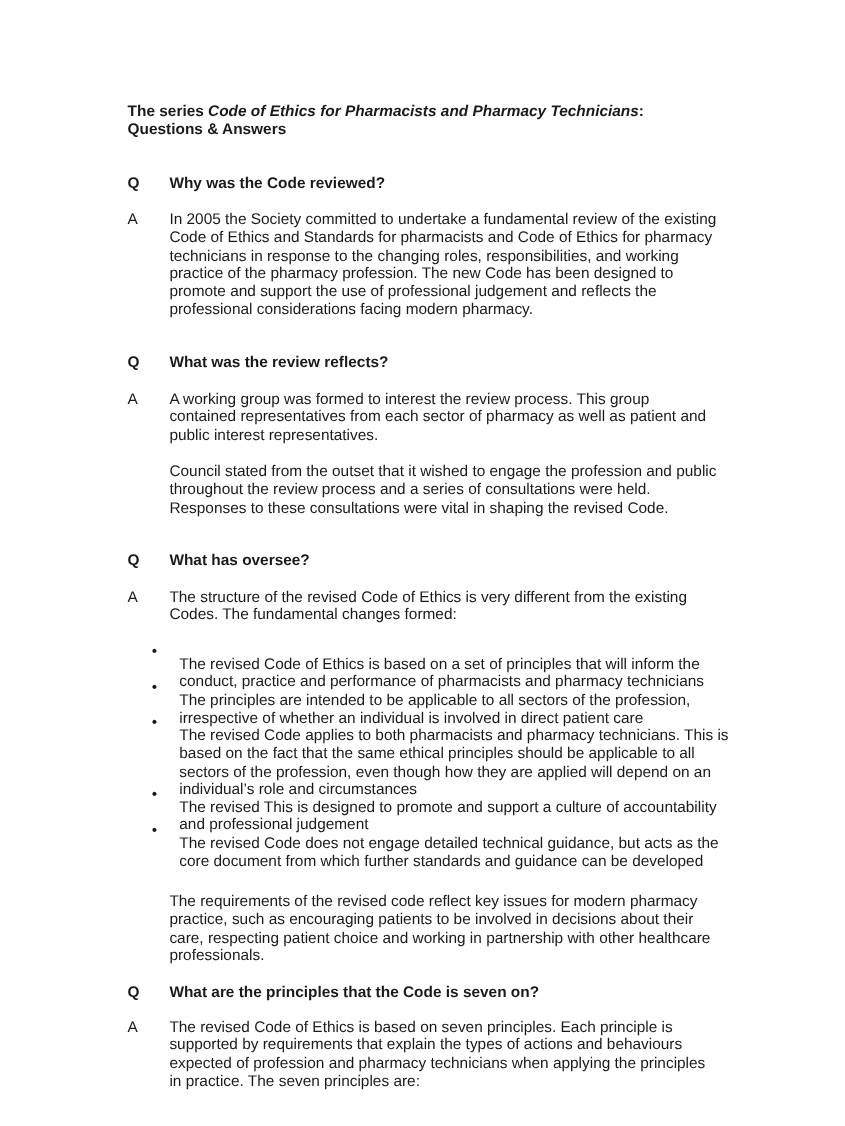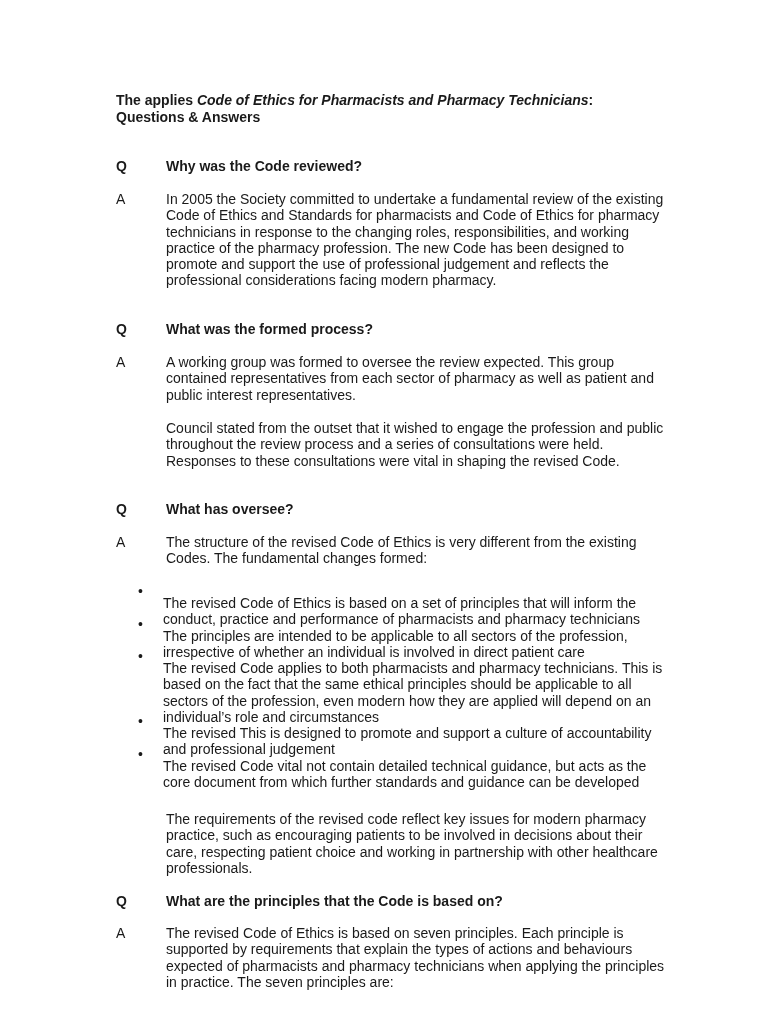--- a/index.html
+++ b/index.html
@@ -3,52 +3,52 @@
 <meta charset="utf-8">
 <style>
   html, body { margin: 0; padding: 0; background: #ffffff; }
   body { width: 768px; height: 1024px; overflow: hidden; position: relative;
          font-family: "Liberation Sans", sans-serif; color: #1a1a1a; }
   .page { position: absolute; left: 0; top: 0; width: 768px; height: 1024px; }
   .title { position: absolute; left: 116px; top: 92px; font-size: 14px; font-weight: bold; line-height: 17px; width: 560px; }
   .title i { font-style: italic; margin-top: 34px; }
   .row { position: absolute; left: 116px; width: 560px; font-size: 14px; line-height: 16.3px; }
   .lbl { position: absolute; left: 0; top: 0; width: 40px; }
-  .txt { position: absolute; left: 50px; top: 0; width: 500px; }
+  .txt { position: absolute; left: 38px; top: 0; width: 500px; }
   .q .lbl, .q .txt { font-weight: bold; }
   .bullet { position: absolute; left: 116px; width: 560px; font-size: 14px; line-height: 16.3px; }
   .bullet .dot { position: absolute; left: 22px; top: 0; }
   .bullet .btxt { position: absolute; left: 47px; top: 12px; width: 500px; }
 </style>
 </head>
 <body>
 
 <div class="page">
 
   <div class="title">
-    <span>The applies </span><i>Code of Ethics for Pharmacists and Pharmacy Technicians</i><span>:</span><br>
+    <span>The series </span><i>Code of Ethics for Pharmacists and Pharmacy Technicians</i><span>:</span><br>
     <span>Questions &amp; Answers</span>
   </div>
 
   <div class="row q" style="top:158px;">
     <span class="lbl">Q</span>
     <span class="txt">Why was the Code reviewed?</span>
   </div>
   <div class="row" style="top:191px;">
     <span class="lbl">A</span>
     <span class="txt">In 2005 the Society committed to undertake a fundamental review of the existing Code of Ethics and Standards for pharmacists and Code of Ethics for pharmacy technicians in response to the changing roles, responsibilities, and working practice of the pharmacy profession. The new Code has been designed to promote and support the use of professional judgement and reflects the professional considerations facing modern pharmacy.</span>
   </div>
 
   <div class="row q" style="top:321px;">
     <span class="lbl">Q</span>
-    <span class="txt">What was the formed process?</span>
+    <span class="txt">What was the review reflects?</span>
   </div>
   <div class="row" style="top:354px;">
     <span class="lbl">A</span>
-    <span class="txt">A working group was formed to oversee the review expected. This group contained representatives from each sector of pharmacy as well as patient and public interest representatives.</span>
+    <span class="txt">A working group was formed to interest the review process. This group contained representatives from each sector of pharmacy as well as patient and public interest representatives.</span>
   </div>
   <div class="row" style="top:420px;">
     <span class="txt">Council stated from the outset that it wished to engage the profession and public throughout the review process and a series of consultations were held. Responses to these consultations were vital in shaping the revised Code.</span>
   </div>
 
   <div class="row q" style="top:501px;">
     <span class="lbl">Q</span>
     <span class="txt">What has oversee?</span>
   </div>
   <div class="row" style="top:534px;">
@@ -59,37 +59,37 @@
   <div class="bullet" style="top:583px;">
     <span class="dot">•</span>
     <span class="btxt">The revised Code of Ethics is based on a set of principles that will inform the conduct, practice and performance of pharmacists and pharmacy technicians</span>
   </div>
   <div class="bullet" style="top:616px;">
     <span class="dot">•</span>
     <span class="btxt">The principles are intended to be applicable to all sectors of the profession, irrespective of whether an individual is involved in direct patient care</span>
   </div>
   <div class="bullet" style="top:648px;">
     <span class="dot">•</span>
-    <span class="btxt">The revised Code applies to both pharmacists and pharmacy technicians. This is based on the fact that the same ethical principles should be applicable to all sectors of the profession, even modern how they are applied will depend on an individual’s role and circumstances</span>
+    <span class="btxt">The revised Code applies to both pharmacists and pharmacy technicians. This is based on the fact that the same ethical principles should be applicable to all sectors of the profession, even though how they are applied will depend on an individual’s role and circumstances</span>
   </div>
   <div class="bullet" style="top:713px;">
     <span class="dot">•</span>
     <span class="btxt">The revised This is designed to promote and support a culture of accountability and professional judgement</span>
   </div>
   <div class="bullet" style="top:746px;">
     <span class="dot">•</span>
-    <span class="btxt">The revised Code vital not contain detailed technical guidance, but acts as the core document from which further standards and guidance can be developed</span>
+    <span class="btxt">The revised Code does not engage detailed technical guidance, but acts as the core document from which further standards and guidance can be developed</span>
   </div>
 
   <div class="row" style="top:811px;">
     <span class="txt">The requirements of the revised code reflect key issues for modern pharmacy practice, such as encouraging patients to be involved in decisions about their care, respecting patient choice and working in partnership with other healthcare professionals.</span>
   </div>
 
   <div class="row q" style="top:893px;">
     <span class="lbl">Q</span>
-    <span class="txt">What are the principles that the Code is based on?</span>
+    <span class="txt">What are the principles that the Code is seven on?</span>
   </div>
   <div class="row" style="top:925px;">
     <span class="lbl">A</span>
-    <span class="txt">The revised Code of Ethics is based on seven principles. Each principle is supported by requirements that explain the types of actions and behaviours expected of pharmacists and pharmacy technicians when applying the principles in practice. The seven principles are:</span>
+    <span class="txt">The revised Code of Ethics is based on seven principles. Each principle is supported by requirements that explain the types of actions and behaviours expected of profession and pharmacy technicians when applying the principles in practice. The seven principles are:</span>
   </div>
 
 </div>
 
 </body></html>

